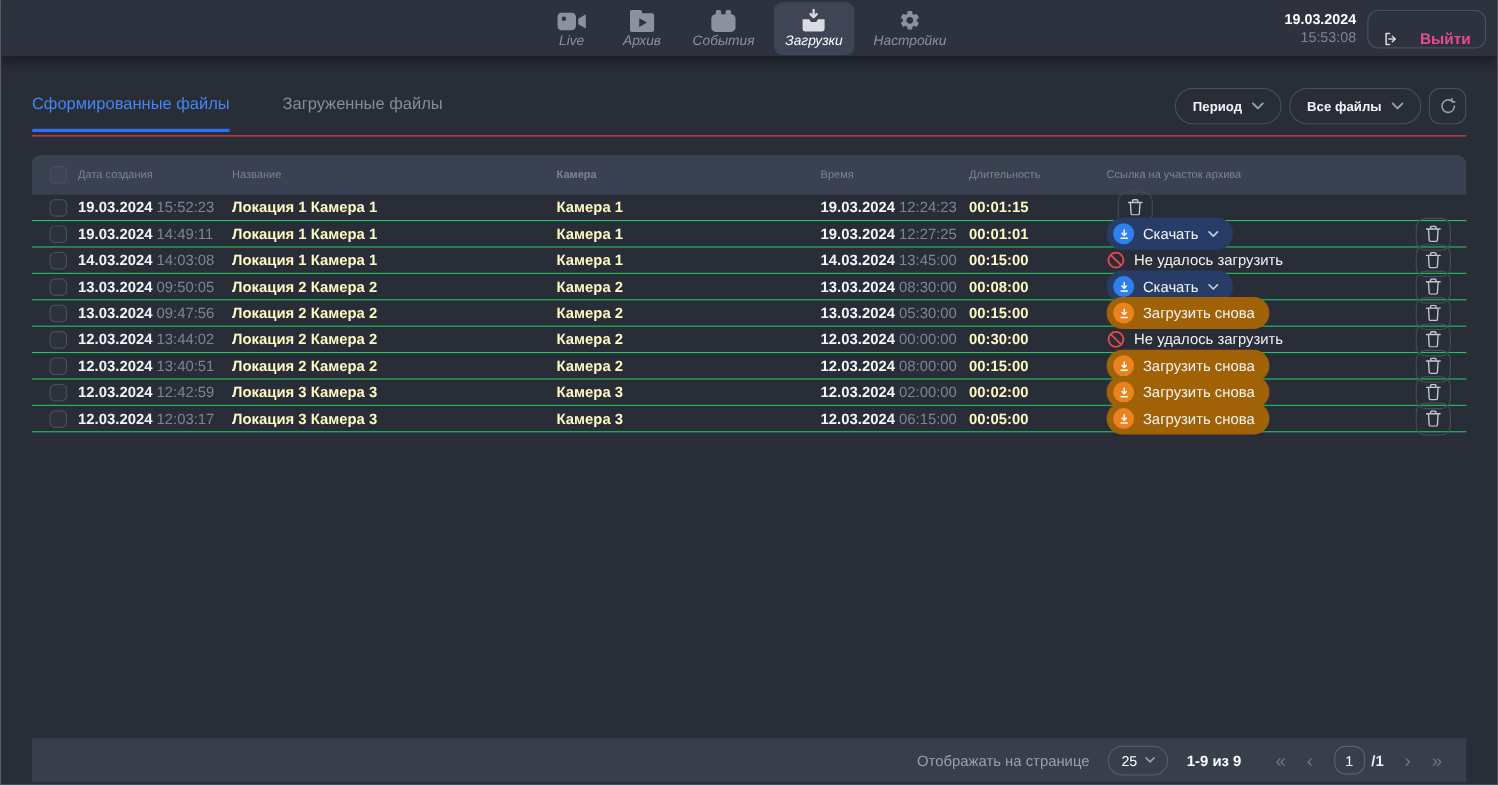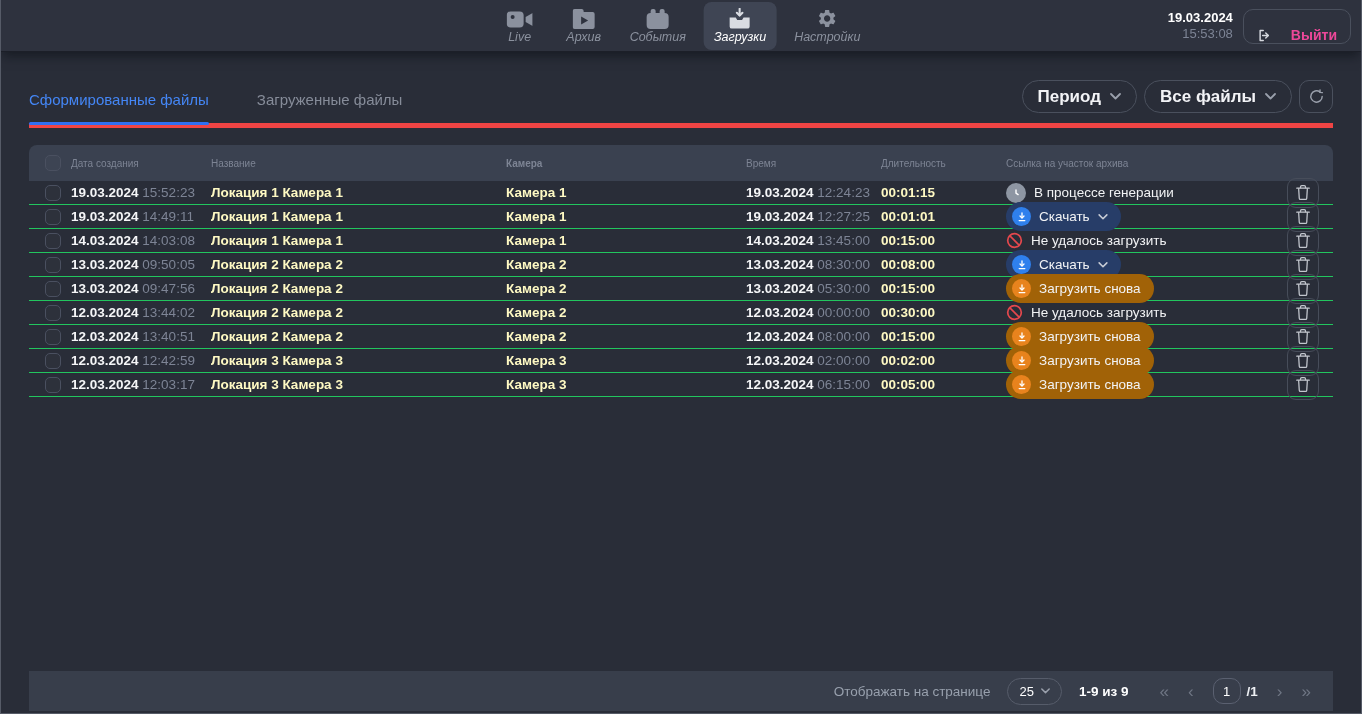--- a/index.html
+++ b/index.html
@@ -50,38 +50,38 @@
     background:transparent; border:1px solid #4a505d; border-radius:10px;
     color:#ec4899; font-size:14px; font-weight:600; font-family:inherit; cursor:pointer;
   }
   .logout-btn svg { color:#d6d9df; }
 
   
   .content { padding:0 28px; }
 
   .tabs-row {
     margin-top:28px;
-    display:flex; align-items:flex-end;
-    border-bottom:5px solid #ef4444;
+    display:flex; align-items:flex-start;
+    border-bottom:1px solid #ef4444;
   }
   .tab {
     position:relative; font-size:15px; color:#868c99;
     padding:6px 0 15px; margin-right:48px; cursor:pointer;
   }
   .tab.active { color:#4486f5; }
   .tab.active::after {
     content:""; position:absolute; left:0; right:0; bottom:-2px;
     height:3px; border-radius:2px; background:#2f6ff2;
   }
   .filters { margin-left:auto; display:flex; align-items:center; gap:7px; padding-bottom:10px; }
   .pill-btn {
     display:flex; align-items:center; gap:9px;
     height:33px; padding:0 15px;
     background:transparent; border:1px solid #4a505d; border-radius:17px;
-    color:#f2f3f6; font-size:17px; font-weight:600; font-family:inherit; cursor:pointer;
+    color:#f2f3f6; font-size:12px; font-weight:600; font-family:inherit; cursor:pointer;
   }
   .pill-btn svg { color:#9aa0ac; }
   .icon-btn {
     width:34px; height:33px; display:flex; align-items:center; justify-content:center;
     background:transparent; border:1px solid #4a505d; border-radius:10px;
     color:#9aa0ac; cursor:pointer;
   }
 
   
   .table { margin-top:17px; }
@@ -290,30 +290,20 @@
       <span class="dt-strong">19.03.2024</span>
       <span class="dt-muted"> 15:52:23</span>
     </div>
     <div class="c-name cell-strong">Локация 1 Камера 1</div>
     <div class="c-cam cell-strong">Камера 1</div>
     <div class="c-time">
       <span class="dt-strong">19.03.2024</span>
       <span class="dt-muted"> 12:24:23</span>
     </div>
     <div class="c-dur cell-strong">00:01:15</div>
-    <div class="c-link">
-            <span class="status-plain">
-              <span class="circle gray">
-                <svg width="12" height="12" viewBox="0 0 12 12" fill="none" stroke="#fff" stroke-width="1.4" stroke-linecap="round">
-                  <path d="M6 3v3.2l2.1 1.4"></path>
-                </svg>
-              </span>
-              <span>В процессе генерации</span>
-            </span>
-          </div>
     <div class="c-act">
       <button class="trash-btn">
         <span style="display:flex">
           <svg width="14" height="15" viewBox="0 0 22 24" fill="none" stroke="currentColor" stroke-width="2">
                   <path d="M1 5h20" stroke-linecap="round"></path>
                   <path d="M7 5V3a2 2 0 0 1 2-2h4a2 2 0 0 1 2 2v2"></path>
                   <path d="M4 5l1 16a2 2 0 0 0 2 2h8a2 2 0 0 0 2-2l1-16"></path>
                 </svg>
         </span>
       </button>

